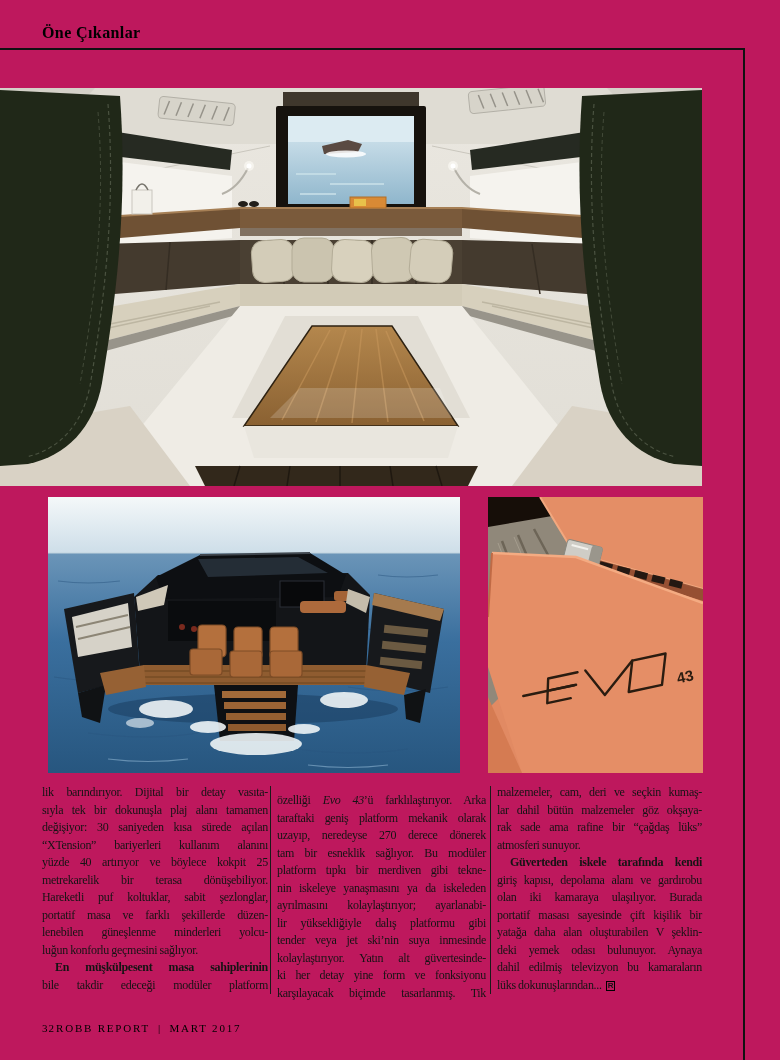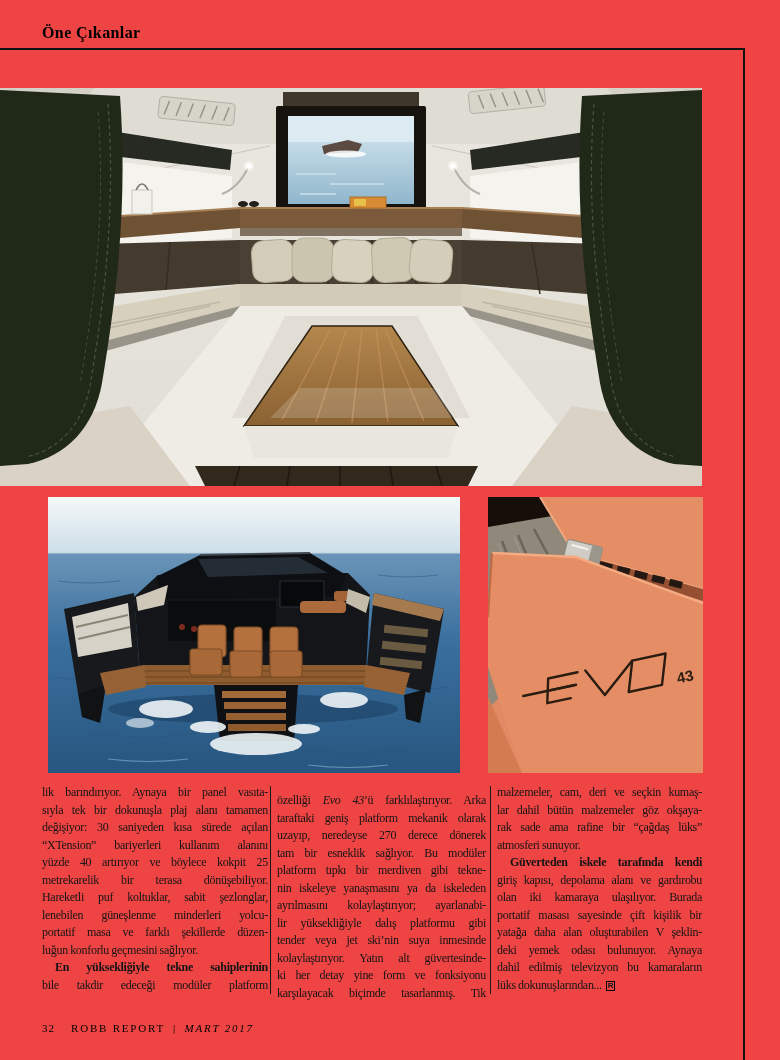--- a/index.html
+++ b/index.html
@@ -1,16 +1,16 @@
 <!DOCTYPE html>
 <html><head>
 <meta charset="utf-8">
 <style>
   html,body{margin:0;padding:0;background:#ffffff;}
-  .page{position:relative;width:780px;height:1060px;background:#ef4444;overflow:hidden;
+  .page{position:relative;width:780px;height:1060px;background:#be185d;overflow:hidden;
         font-family:"Liberation Serif", serif;color:#111;}
   .header-title{position:absolute;left:42px;top:24px;font-size:16px;font-weight:600;
         letter-spacing:.4px;color:#000;}
   .rule-top{position:absolute;left:0;top:48px;width:744px;height:1.6px;background:#111;}
   .rule-right{position:absolute;left:743px;top:48px;width:1.6px;height:1012px;background:#111;}
   .photo{position:absolute;overflow:hidden;}
   .photo svg{display:block;}
   .ph-interior{left:0;top:88px;width:702px;height:398px;}
   .ph-stern{left:48px;top:497px;width:412px;height:276px;}
   .ph-detail{left:488px;top:497px;width:215px;height:276px;}
@@ -19,24 +19,24 @@
   .col-1{left:42px;width:226px;}
   .col-2{left:277px;width:209px;margin-top:8px;}
   .col-3{left:497px;width:205px;}
   .tl{text-align:justify;text-align-last:justify;white-space:normal;}
   .nj{text-align-last:left;}
   .ind{text-indent:13px;font-weight:bold;}
   .colsep{position:absolute;top:786px;width:1px;height:208px;background:#1a1a1a;}
   .sep-1{left:270px;} .sep-2{left:490px;}
   .footer{position:absolute;left:42px;top:1022px;font-size:11px;color:#000;
           letter-spacing:1.2px;white-space:nowrap;}
-  .footer .pnum{margin-right:16px;letter-spacing:1px;}
+  .footer .pnum{margin-right:1px;letter-spacing:1px;}
   .footer .mag{letter-spacing:1.8px;}
   .footer .fsep{margin:0 8px;font-weight:400;}
-  .footer .issue{letter-spacing:1.8px;font-style:italic;}
+  .footer .issue{letter-spacing:1.8px;}
   .endmark{display:inline-block;border:1px solid #000;font-family:"Liberation Sans",sans-serif;
            font-size:8px;line-height:8px;font-weight:bold;padding:0 1px;margin-left:4px;
            vertical-align:1px;}
   i{font-style:italic;}
 </style>
 </head>
 <body>
 
 <div class="page">
 
@@ -285,31 +285,31 @@
           <path d="M12,14 H38"></path>
           <path d="M50,2 L64,30 L98,2"></path>
           <path d="M98,2 L132,2 L122,32 L88,32 Z"></path>
         </g>
         <text x="138" y="34" font-family="Liberation Sans, sans-serif" font-size="15" font-weight="bold" fill="#2a1c10">43</text>
       </g>
     </svg>
   </div>
 
   <div class="col col-1">
-    <div class="tl">lik barındırıyor. Aynaya bir panel vasıta-</div>
+    <div class="tl">lik barındırıyor. Dijital bir detay vasıta-</div>
     <div class="tl">sıyla tek bir dokunuşla plaj alanı tamamen</div>
     <div class="tl">değişiyor: 30 saniyeden kısa sürede açılan</div>
     <div class="tl">“XTension” bariyerleri kullanım alanını</div>
     <div class="tl">yüzde 40 artırıyor ve böylece kokpit 25</div>
     <div class="tl">metrekarelik bir terasa dönüşebiliyor.</div>
     <div class="tl">Hareketli puf koltuklar, sabit şezlonglar,</div>
+    <div class="tl">portatif masa ve farklı şekillerde düzen-</div>
     <div class="tl">lenebilen güneşlenme minderleri yolcu-</div>
-    <div class="tl">portatif masa ve farklı şekillerde düzen-</div>
     <div class="tl nj">luğun konforlu geçmesini sağlıyor.</div>
-    <div class="tl ind">En yüksekliğiyle tekne sahiplerinin</div>
+    <div class="tl ind">En müşkülpesent masa sahiplerinin</div>
     <div class="tl">bile takdir edeceği modüler platform</div>
   </div>
 
   <div class="colsep sep-1"></div>
 
   <div class="col col-2">
     <div class="tl"><span>özelliği </span><i>Evo 43</i><span>’ü farklılaştırıyor. Arka</span></div>
     <div class="tl">taraftaki geniş platform mekanik olarak</div>
     <div class="tl">uzayıp, neredeyse 270 derece dönerek</div>
     <div class="tl">tam bir esneklik sağlıyor. Bu modüler</div>

